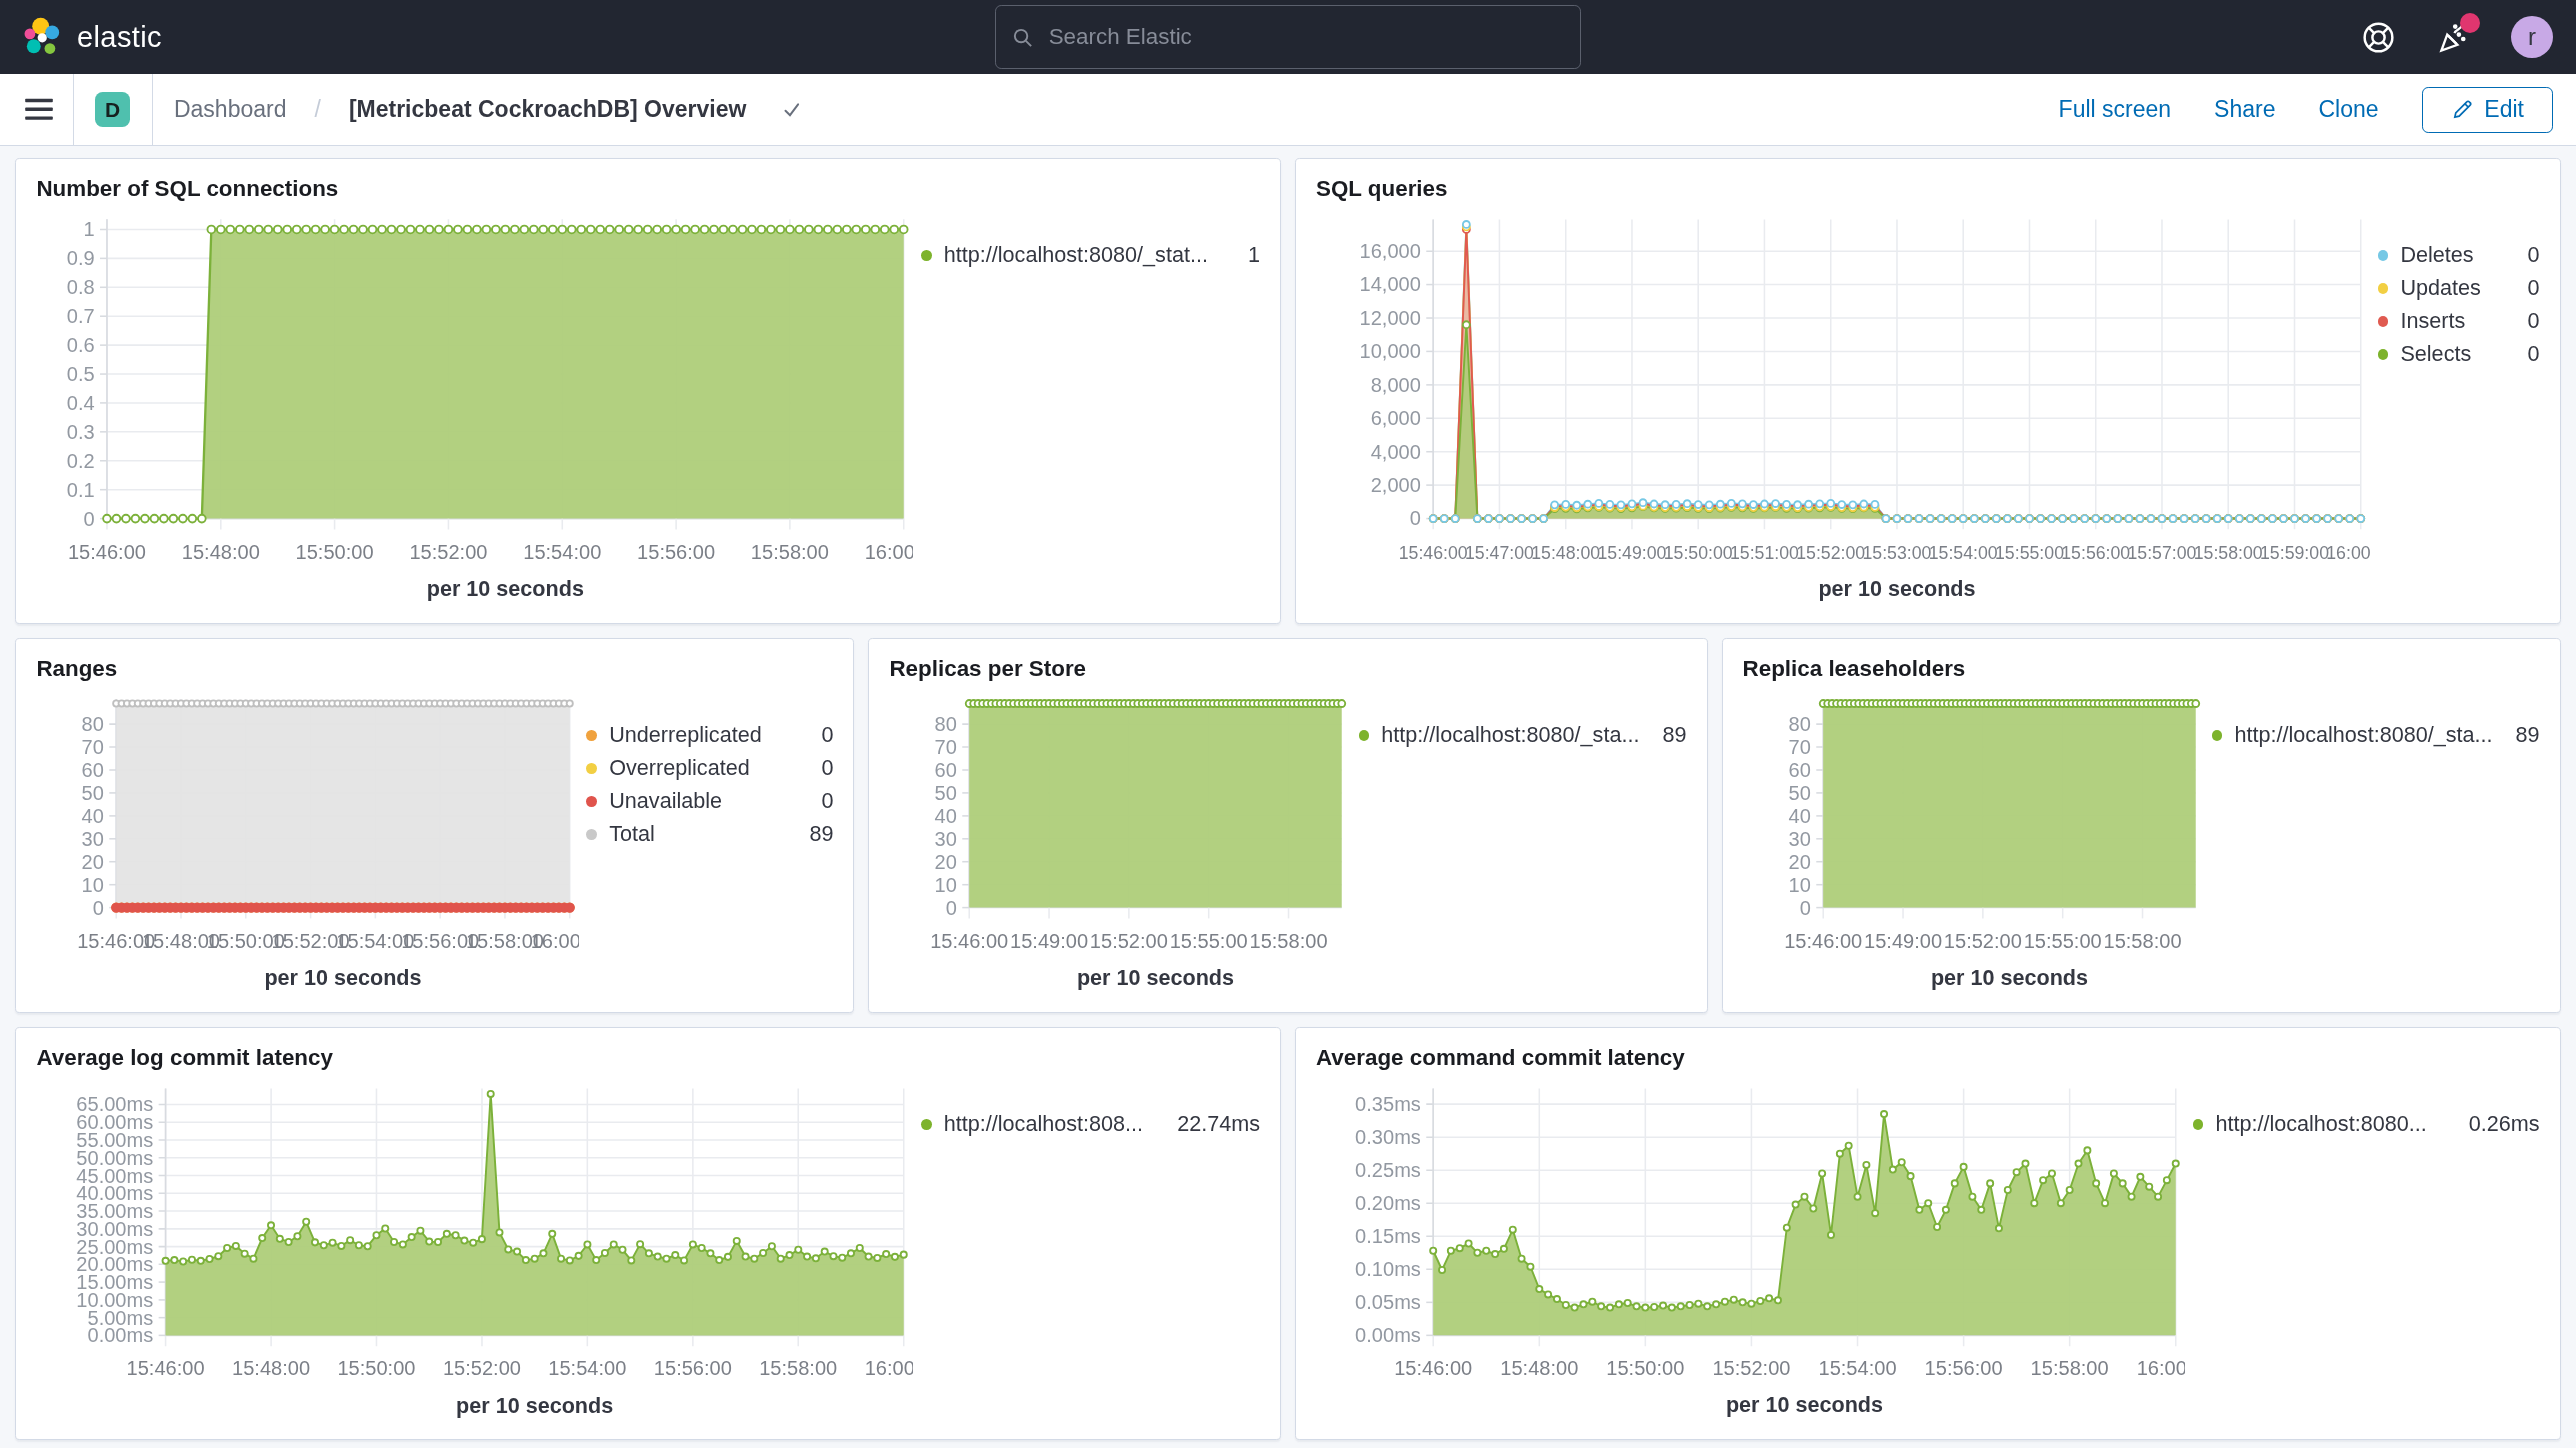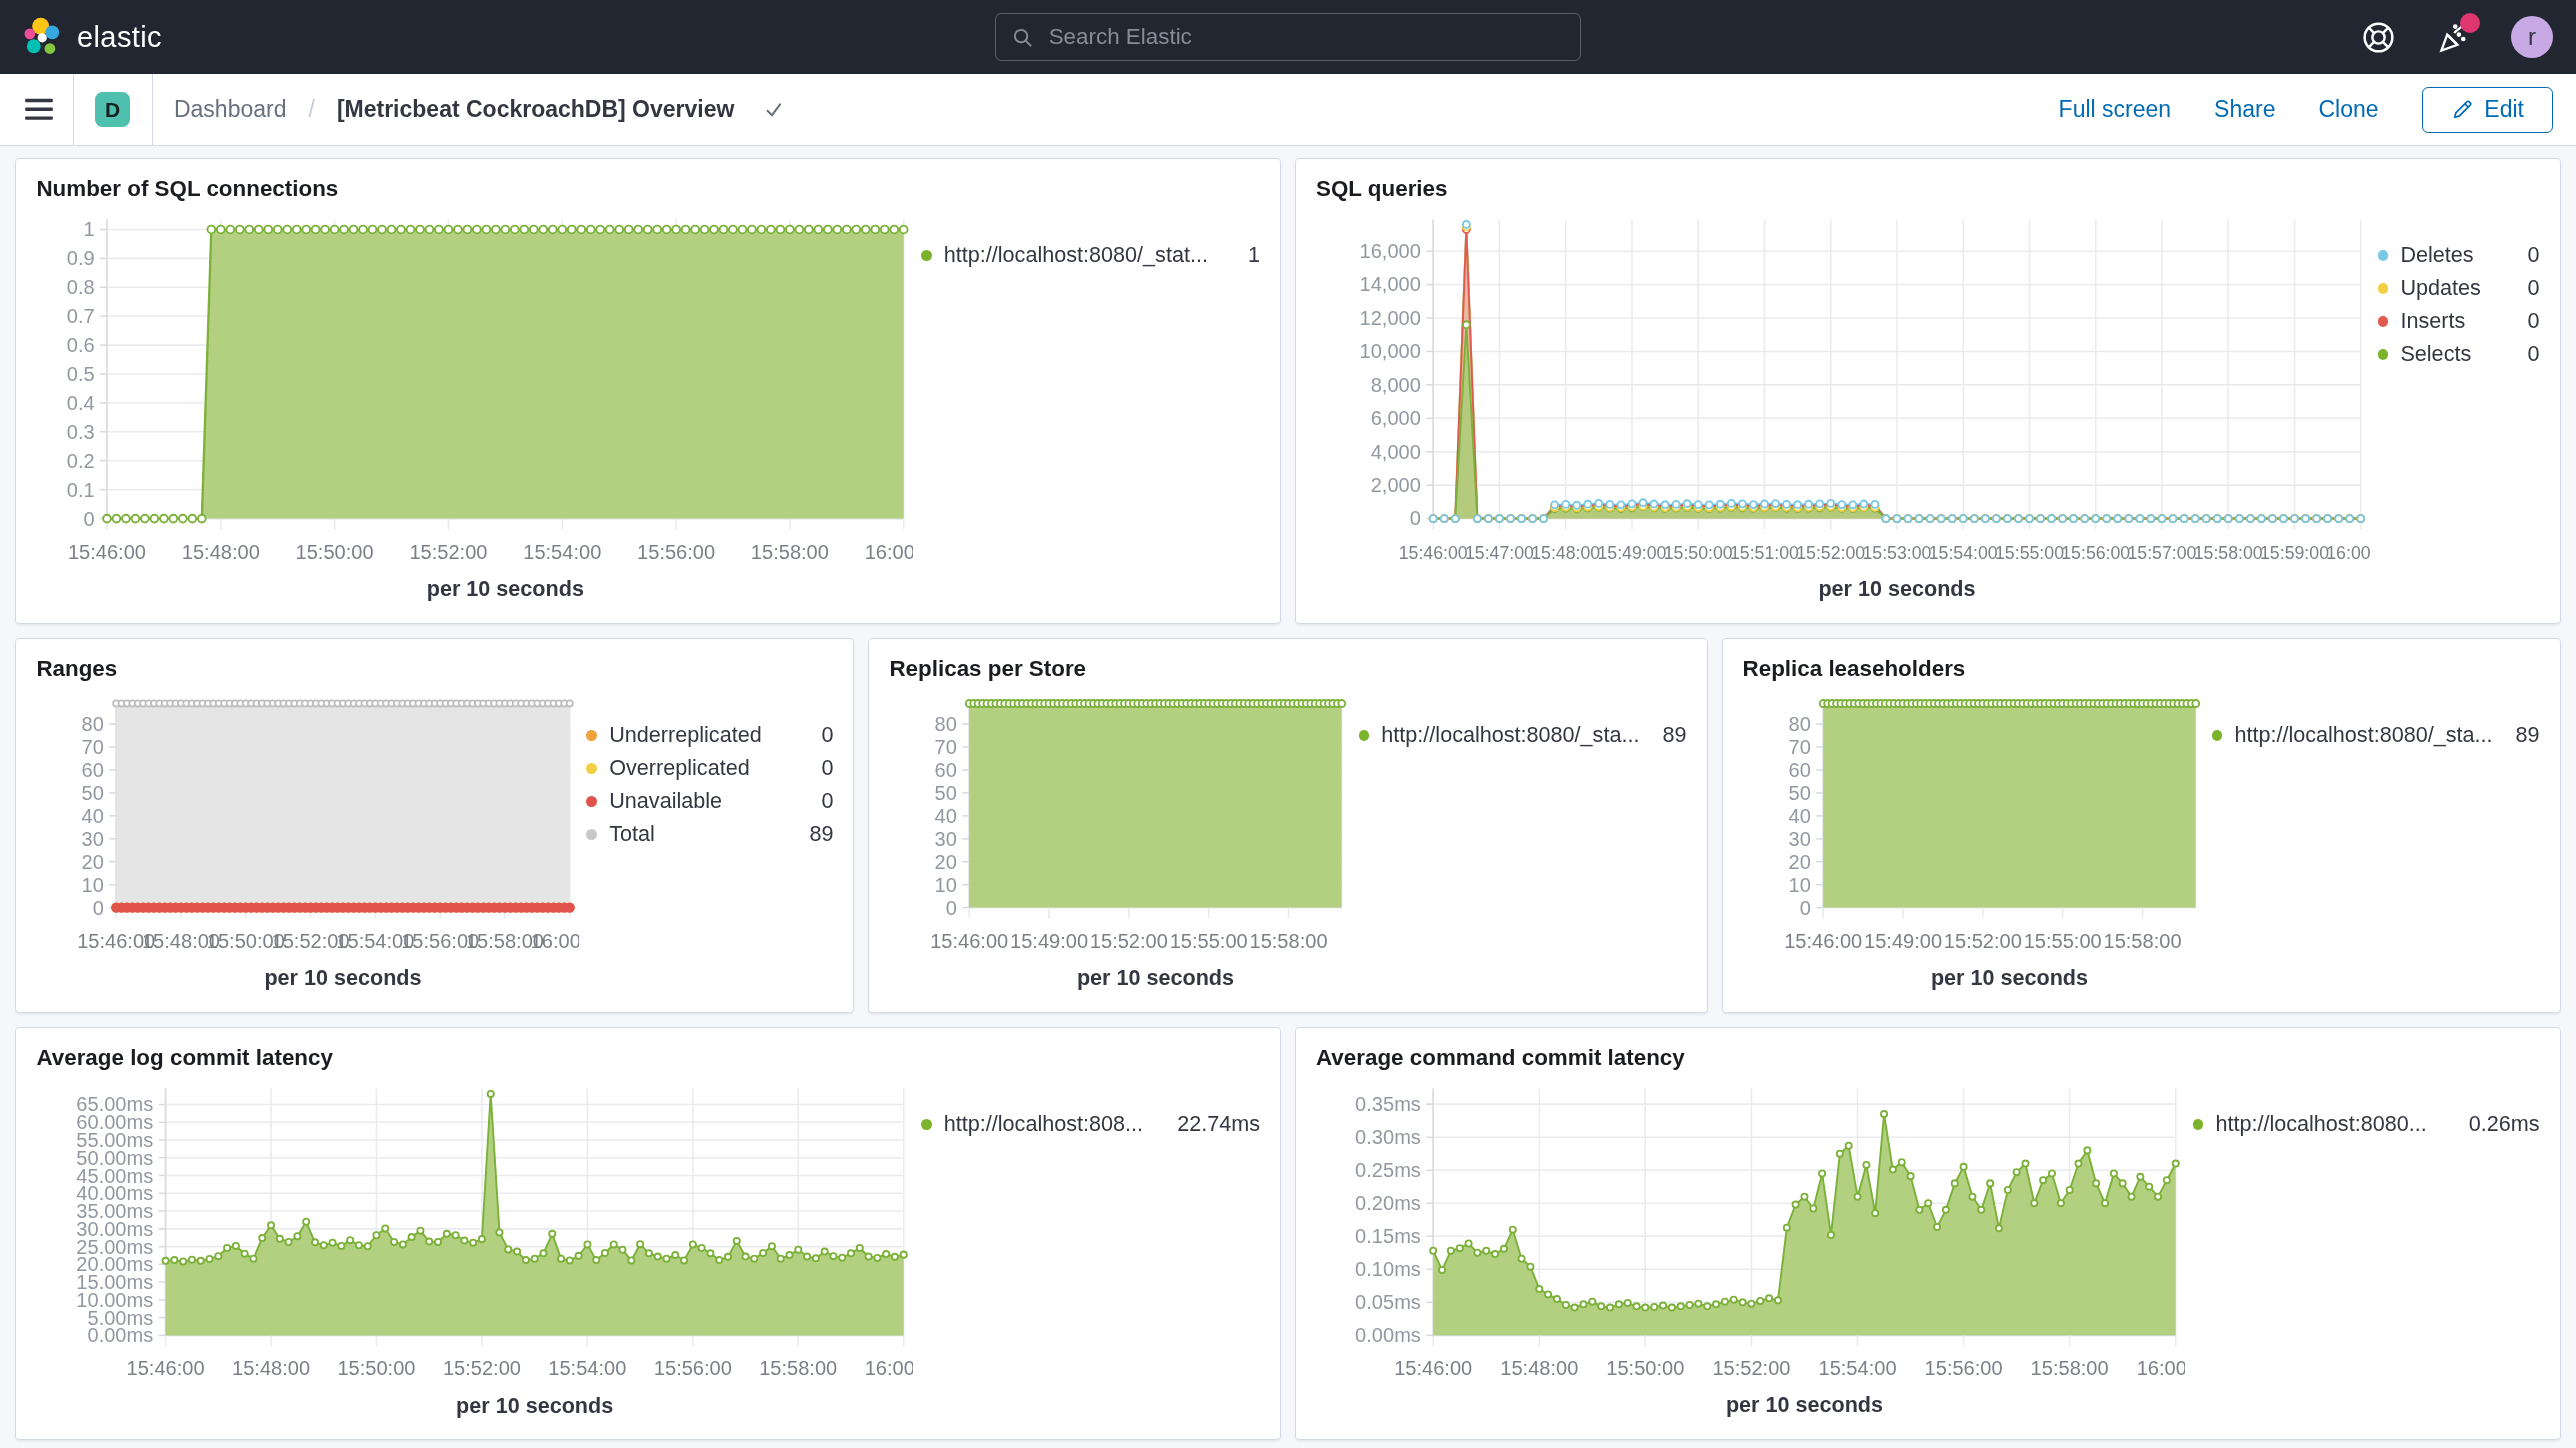--- a/index.html
+++ b/index.html
@@ -6,21 +6,21 @@
   html,body { margin:0; padding:0; width:2576px; height:1448px; overflow:hidden;
     font-family:"Liberation Sans", sans-serif; background:#f5f7fa; }
   svg { font-family: inherit; }
 
   
   .navbar { height:74px; background:#222631; display:flex; align-items:center;
     padding:0 23px; position:relative; }
   .logo { display:flex; align-items:center; gap:14px; }
   .logo-text { color:#fff; font-size:29px; font-weight:500; letter-spacing:0.4px; }
   .nav-search { position:absolute; left:50%; top:50%; transform:translate(-50%,-50%);
-    width:586px; height:48px; border:0.8px solid #5b606d; border-radius:6.2px;
+    width:586px; height:64px; border:0.8px solid #5b606d; border-radius:6.2px;
     display:flex; align-items:center; gap:12.3px; padding:0 15.4px; background:#222631; }
   .nav-search input { flex:1; background:transparent; border:none; outline:none;
     color:#d4dae5; font-size:22.4px; font-family:inherit; }
   .nav-search input::placeholder { color:#878c98; }
   .nav-icons { margin-left:auto; display:flex; align-items:center; gap:37px; }
   .nav-icon-btn { position:relative; width:39px; height:39px; display:flex;
     align-items:center; justify-content:center; cursor:pointer; }
   .badge-dot { position:absolute; top:-4.6px; right:-6.2px; width:20px; height:20px;
     border-radius:50%; background:#e0366f; }
   .avatar { width:42px; height:42px; border-radius:50%; background:#c8a9e6;
@@ -28,21 +28,21 @@
     justify-content:center; }
 
   
   .toolbar { height:72px; background:#fff; border-bottom:0.8px solid #d3dae6;
     display:flex; align-items:center; padding:0 0 0 4.6px; }
   .ham-btn { width:68px; height:72px; display:flex; align-items:center; justify-content:center; cursor:pointer; }
   .vdiv { width:0.8px; height:72px; background:#d3dae6; }
   .app-badge { width:35px; height:35px; border-radius:7.7px; background:#4fc0ae;
     color:#16211f; font-size:21px; font-weight:700; display:flex; align-items:center;
     justify-content:center; margin:0 21.6px; }
-  .crumbs { display:flex; align-items:center; gap:22px;justify-content:space-between; }
+  .crumbs { display:flex; align-items:center; gap:28px;justify-content:space-between; }
   .crumb-root { color:#69707d; font-size:23px; }
   .crumb-sep { color:#c5ccd8; font-size:23px; }
   .crumb-current { color:#343741; font-size:23px; font-weight:700; }
   .caret { margin-left:6.2px; display:flex; align-items:center; }
   .tb-actions { margin-left:auto; display:flex; align-items:center; gap:43px; padding-right:23px; }
   .tb-link { color:#006bb4; font-size:23px; font-weight:500; cursor:pointer; text-decoration:none; }
   .edit-btn { display:flex; align-items:center; gap:10.8px; height:46px; padding:0 28px;
     border:1.5px solid #006bb4; border-radius:6.2px; background:#fff; color:#006bb4;
     font-size:23px; font-weight:500; cursor:pointer; font-family:inherit; }
 

